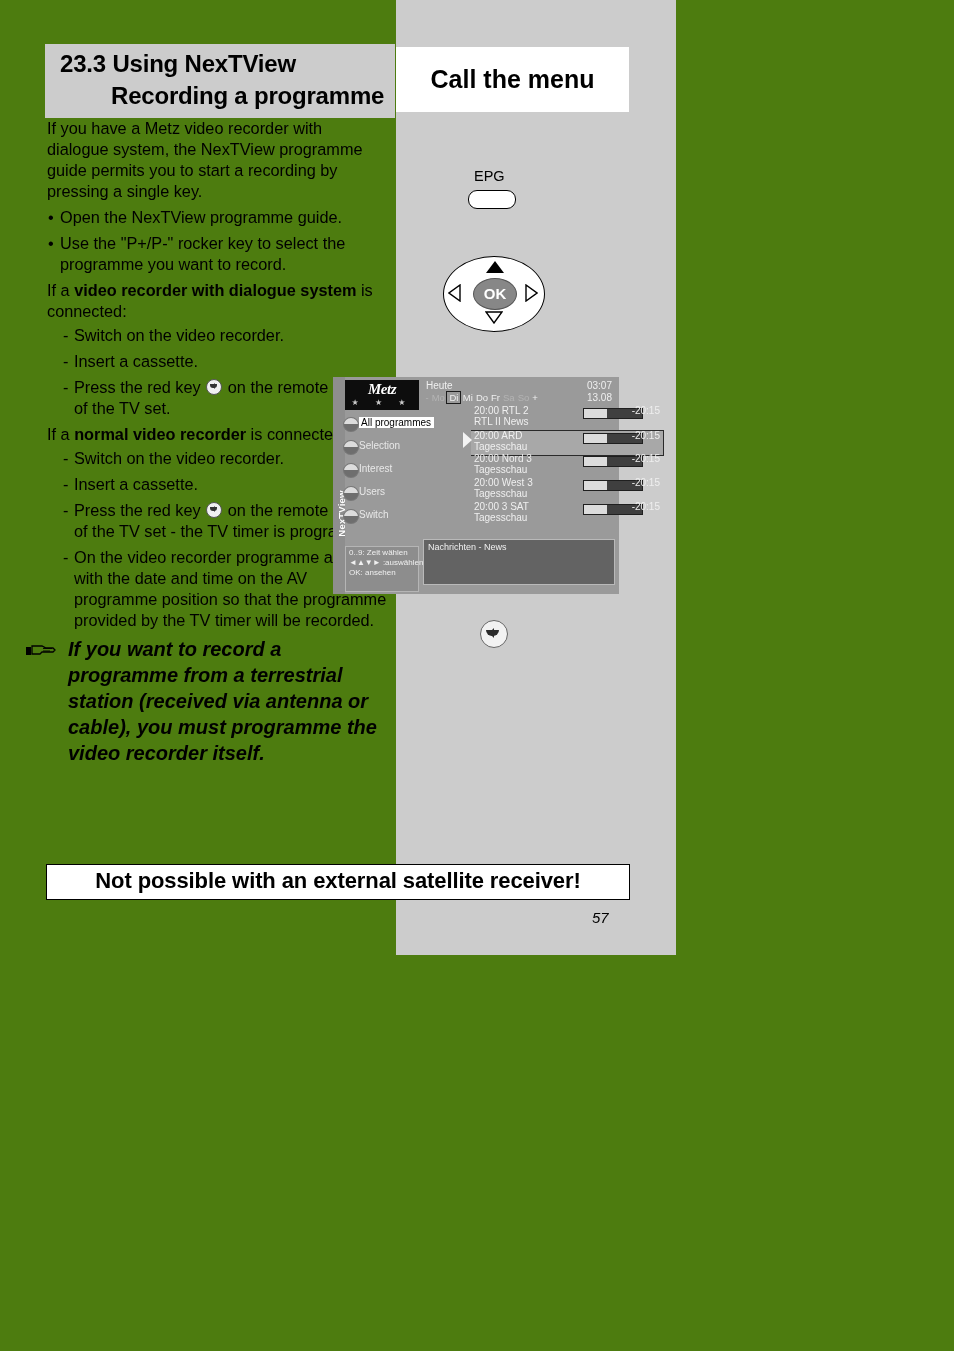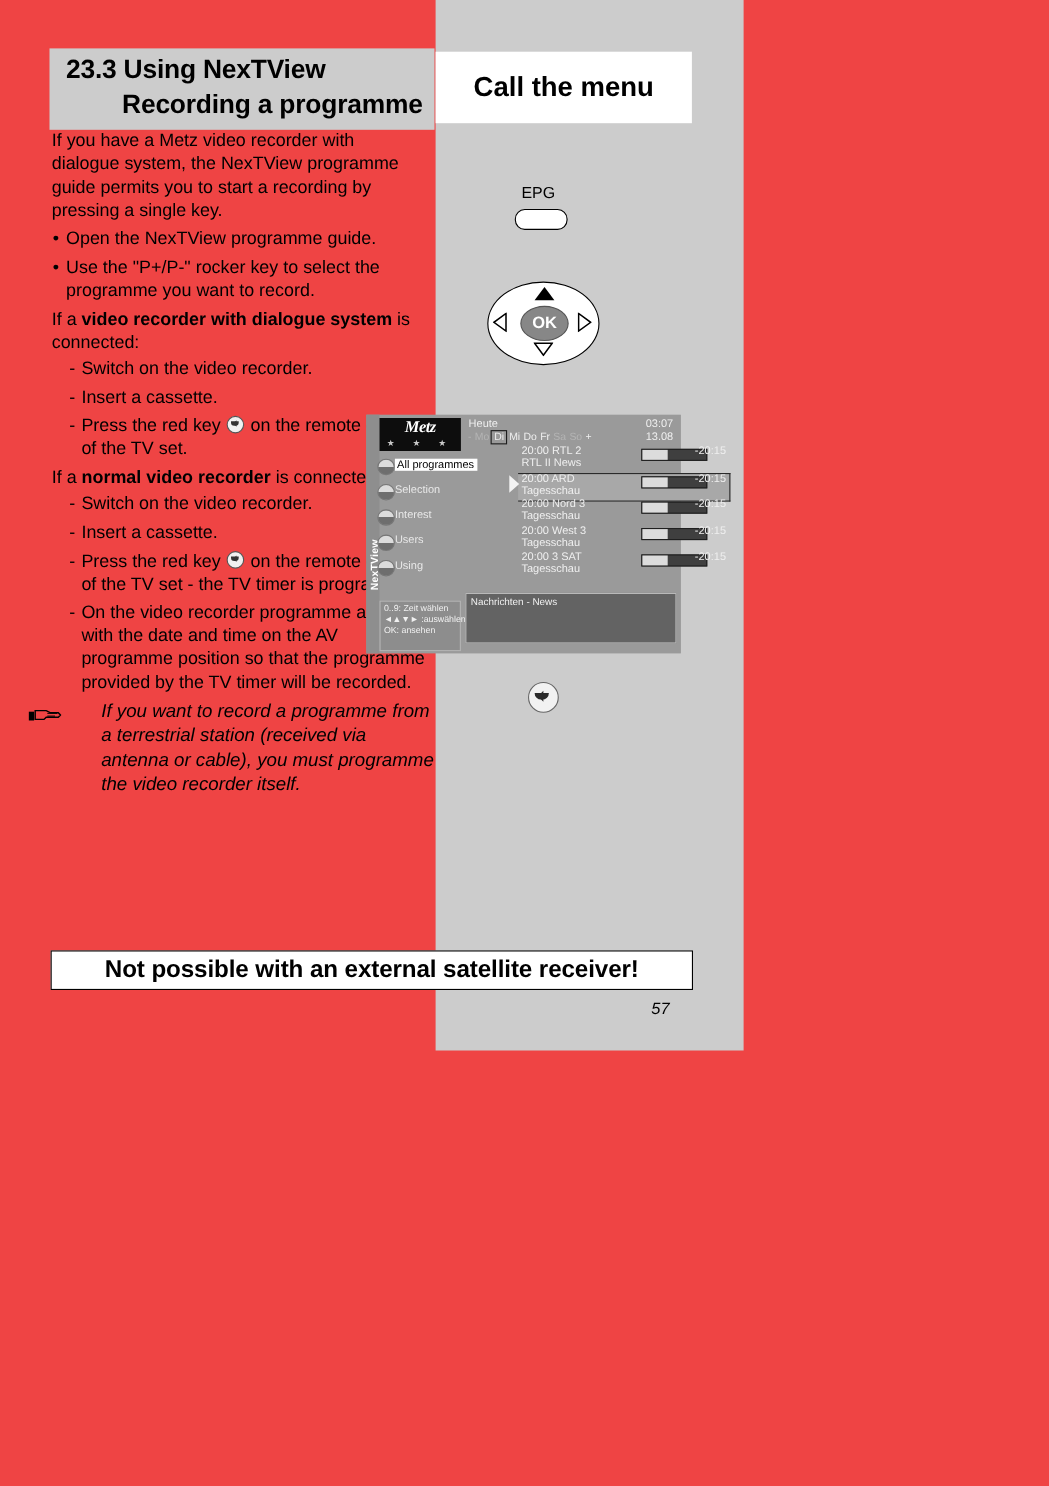--- a/index.html
+++ b/index.html
@@ -1,20 +1,20 @@
 <!DOCTYPE html>
 <html><head>
 <meta charset="utf-8">
 <style>
   html,body{margin:0;padding:0;background:#fff;}
   body{width:954px;height:1351px;position:relative;
        font-family:"Liberation Sans", sans-serif;color:#000;}
 
   
-  #page{position:absolute;left:0;top:0;width:954px;height:1351px;background:#ef4444;overflow:hidden;}
+  #page{position:absolute;left:0;top:0;width:954px;height:1351px;background:#4d7c0f;overflow:hidden;}
 
   
   .grey-col{position:absolute;left:396px;top:0;width:280px;height:955px;background:#cccccc;}
 
   
   .sec-head{position:absolute;left:45px;top:44px;width:350px;height:74px;background:#cccccc;}
   .sec-head .l1{position:absolute;left:15px;top:6px;font-size:24px;font-weight:bold;letter-spacing:-0.2px;}
   .sec-head .l2{position:absolute;left:66px;top:38px;font-size:24px;font-weight:bold;letter-spacing:-0.2px;}
 
   .body-col{position:absolute;left:47px;top:118px;width:340px;font-size:16.3px;line-height:1.29;}
@@ -30,21 +30,21 @@
   .redkey{display:inline-block;width:14px;height:14px;border-radius:50%;
           background:#f0f0f0;border:1.2px solid #555;position:relative;vertical-align:-2px;margin:0 1px;}
   .redkey:before{content:"";position:absolute;left:2.5px;top:4px;width:7px;height:3.5px;
           background:#333;border-radius:0 0 3px 3px;}
   .redkey:after{content:"";position:absolute;left:1.5px;top:3px;border:3px solid transparent;
           border-right-color:#333;}
 
   
   .note{position:absolute;left:26px;top:636px;width:370px;}
   .note .hand{position:absolute;left:0;top:6px;width:30px;height:16px;}
-  .note .ntext{margin-left:66px;font-size:17px;line-height:1.3;font-style:italic;font-weight:normal;}
+  .note .ntext{margin-left:42px;font-size:20px;line-height:1.3;font-style:italic;font-weight:bold;}
 
   
   .banner{position:absolute;left:46px;top:864px;width:582px;height:34px;border:1.6px solid #000;background:#fff;}
   .banner span{display:block;text-align:center;font-size:22px;font-weight:bold;line-height:32px;letter-spacing:-0.1px;}
 
   .pageno{position:absolute;left:592px;top:909px;font-size:15px;font-style:italic;}
 
   
   .call-head{position:absolute;left:396px;top:47px;width:233px;height:65px;background:#fff;}
   .call-head span{display:block;text-align:center;font-size:25px;font-weight:bold;line-height:64px;}
@@ -208,21 +208,21 @@
       <div class="mitem" style="top:82px">
         <span class="kn"></span>
         <span class="lb">Interest</span>
       </div>
       <div class="mitem" style="top:105px">
         <span class="kn"></span>
         <span class="lb">Users</span>
       </div>
       <div class="mitem" style="top:128px">
         <span class="kn"></span>
-        <span class="lb">Using</span>
+        <span class="lb">Switch</span>
       </div>
 
       <div class="hint">
         <div>0..9: Zeit wählen</div>
         <div>◄▲▼► :auswählen</div>
         <div>OK: ansehen</div>
       </div>
     </div>
 
     <div class="tv-right">

